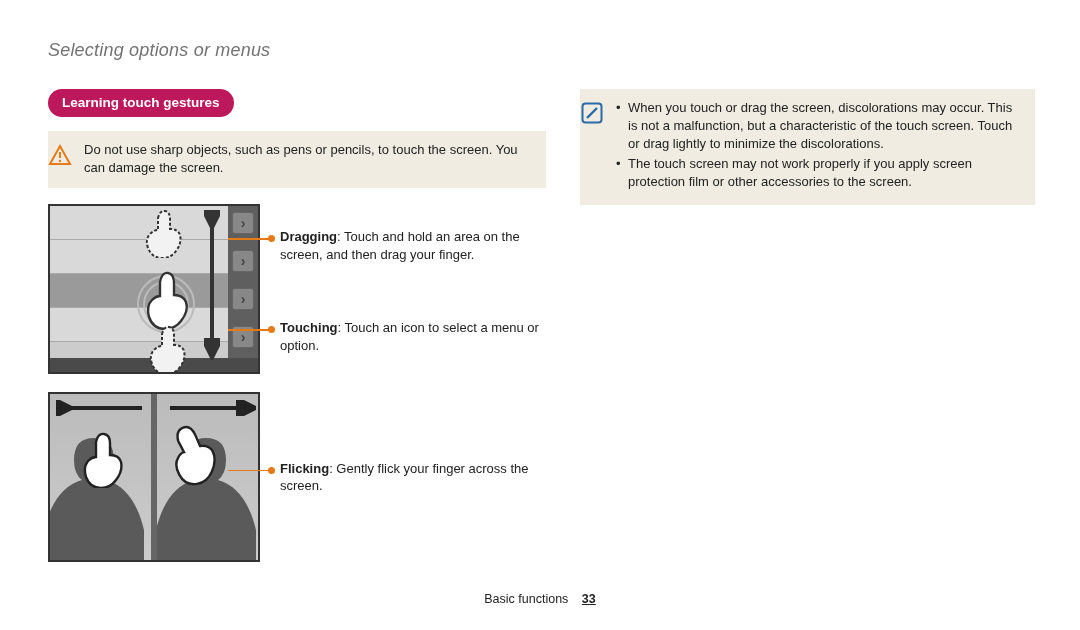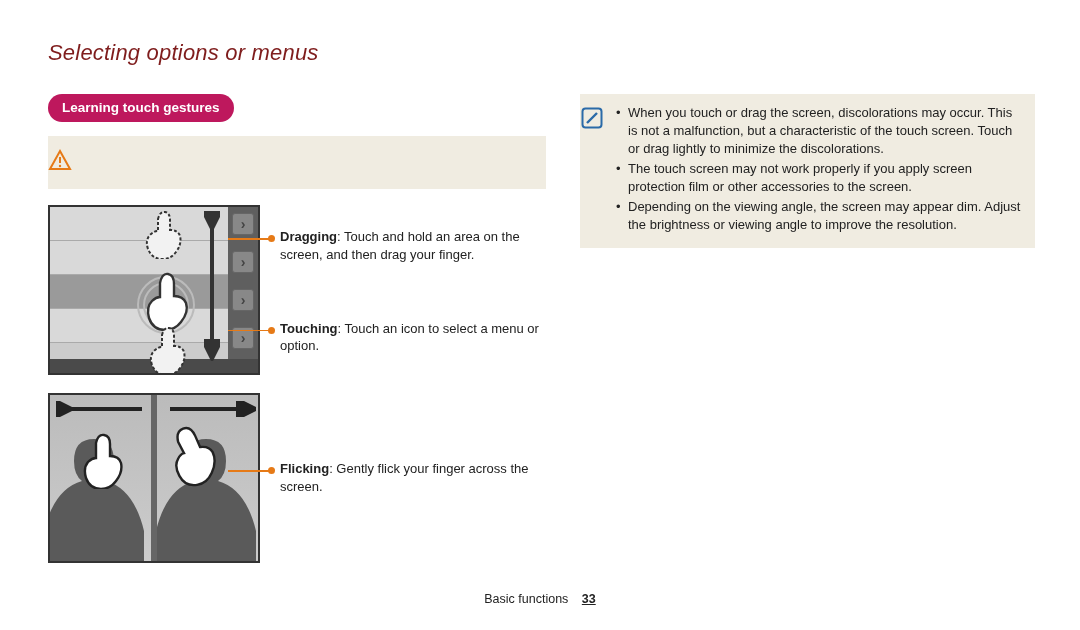--- a/index.html
+++ b/index.html
@@ -9,23 +9,23 @@
     font-family: Arial, Helvetica, sans-serif;
     font-size: 13px;
     color: #222;
     background: #fff;
     position: relative;
   }
   .page {
     padding: 40px 45px 0 48px;
   }
   .page-heading {
-    font-size: 22px;
+    font-size: 18px;
     font-weight: 400;
-    color: #7f1d1d;
+    color: #737373;
     font-style: italic;
     margin-bottom: 28px;
     letter-spacing: .2px;
   }
   .columns {
     display: flex;
     gap: 34px;
   }
   .col-left { width: 498px; }
   .col-right { flex: 1; }
@@ -169,20 +169,21 @@
       <div class="callout">
         <div class="icon-box">
           <span class="icon-warning">
             <svg viewBox="0 0 24 24">
                 <path fill="none" stroke="#e67a17" stroke-width="2" d="M12 3 L22 21 L2 21 Z"></path>
                 <line x1="12" y1="9" x2="12" y2="15" stroke="#e67a17" stroke-width="2"></line>
                 <circle cx="12" cy="18" r="1.2" fill="#e67a17"></circle>
               </svg>
           </span>
         </div>
+        <div>Do not use sharp objects, such as pens or pencils, to touch the screen. You can damage the screen.</div>
       </div>
 
       
       <div class="gesture-block">
         <div class="illus">
           <div class="illus1-side"></div>
           <div class="illus1-row" style="top:0"></div>
           <div class="illus1-row" style="top:34px"></div>
           <div class="illus1-row dark" style="top:68px"></div>
           <div class="illus1-row" style="top:102px"></div>
@@ -294,21 +295,20 @@
           <span class="icon-note">
             <svg viewBox="0 0 24 24">
                 <rect x="2.5" y="2.5" width="19" height="19" rx="3" fill="none" stroke="#2a6aa8" stroke-width="2"></rect>
                 <line x1="7" y1="17" x2="17" y2="7" stroke="#2a6aa8" stroke-width="2.4"></line>
               </svg>
           </span>
         </div>
         <ul class="bullets">
           <li>When you touch or drag the screen, discolorations may occur. This is not a malfunction, but a characteristic of the touch screen. Touch or drag lightly to minimize the discolorations.</li>
           <li>The touch screen may not work properly if you apply screen protection film or other accessories to the screen.</li>
-          <li>Depending on the viewing angle, the screen may appear dim. Adjust the brightness or viewing angle to improve the resolution.</li>
         </ul>
       </div>
     </div>
   </div>
 </div>
 
 <div class="footer">
   <span class="sec">Basic functions</span>
   <span class="num">33</span>
 </div>

